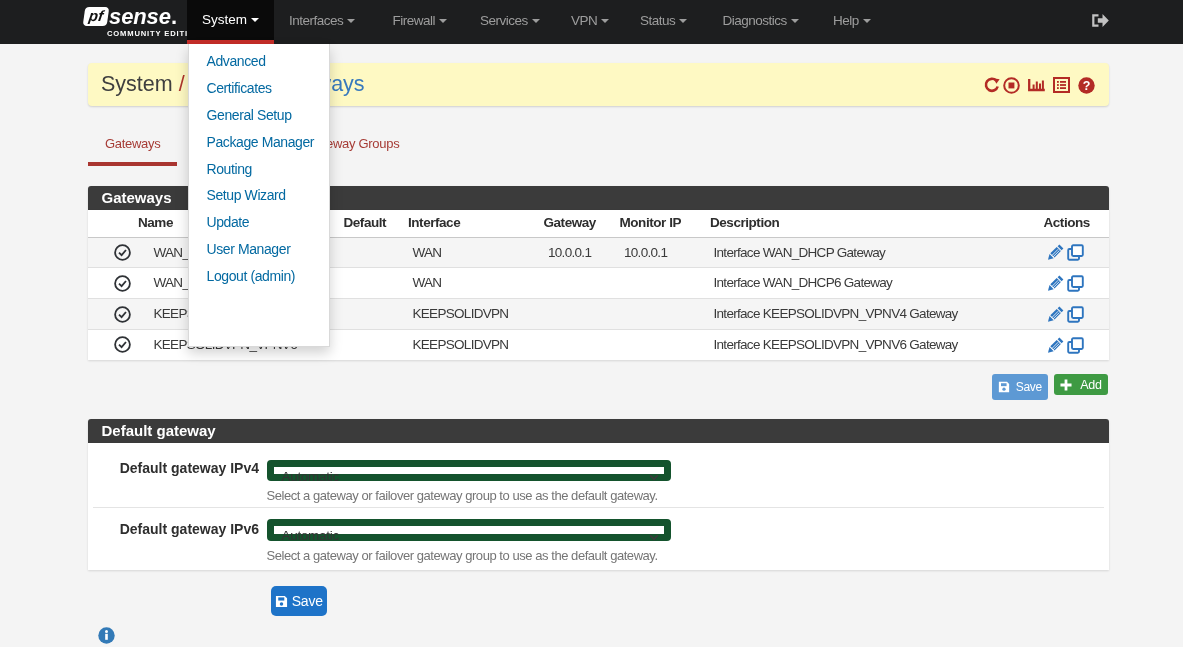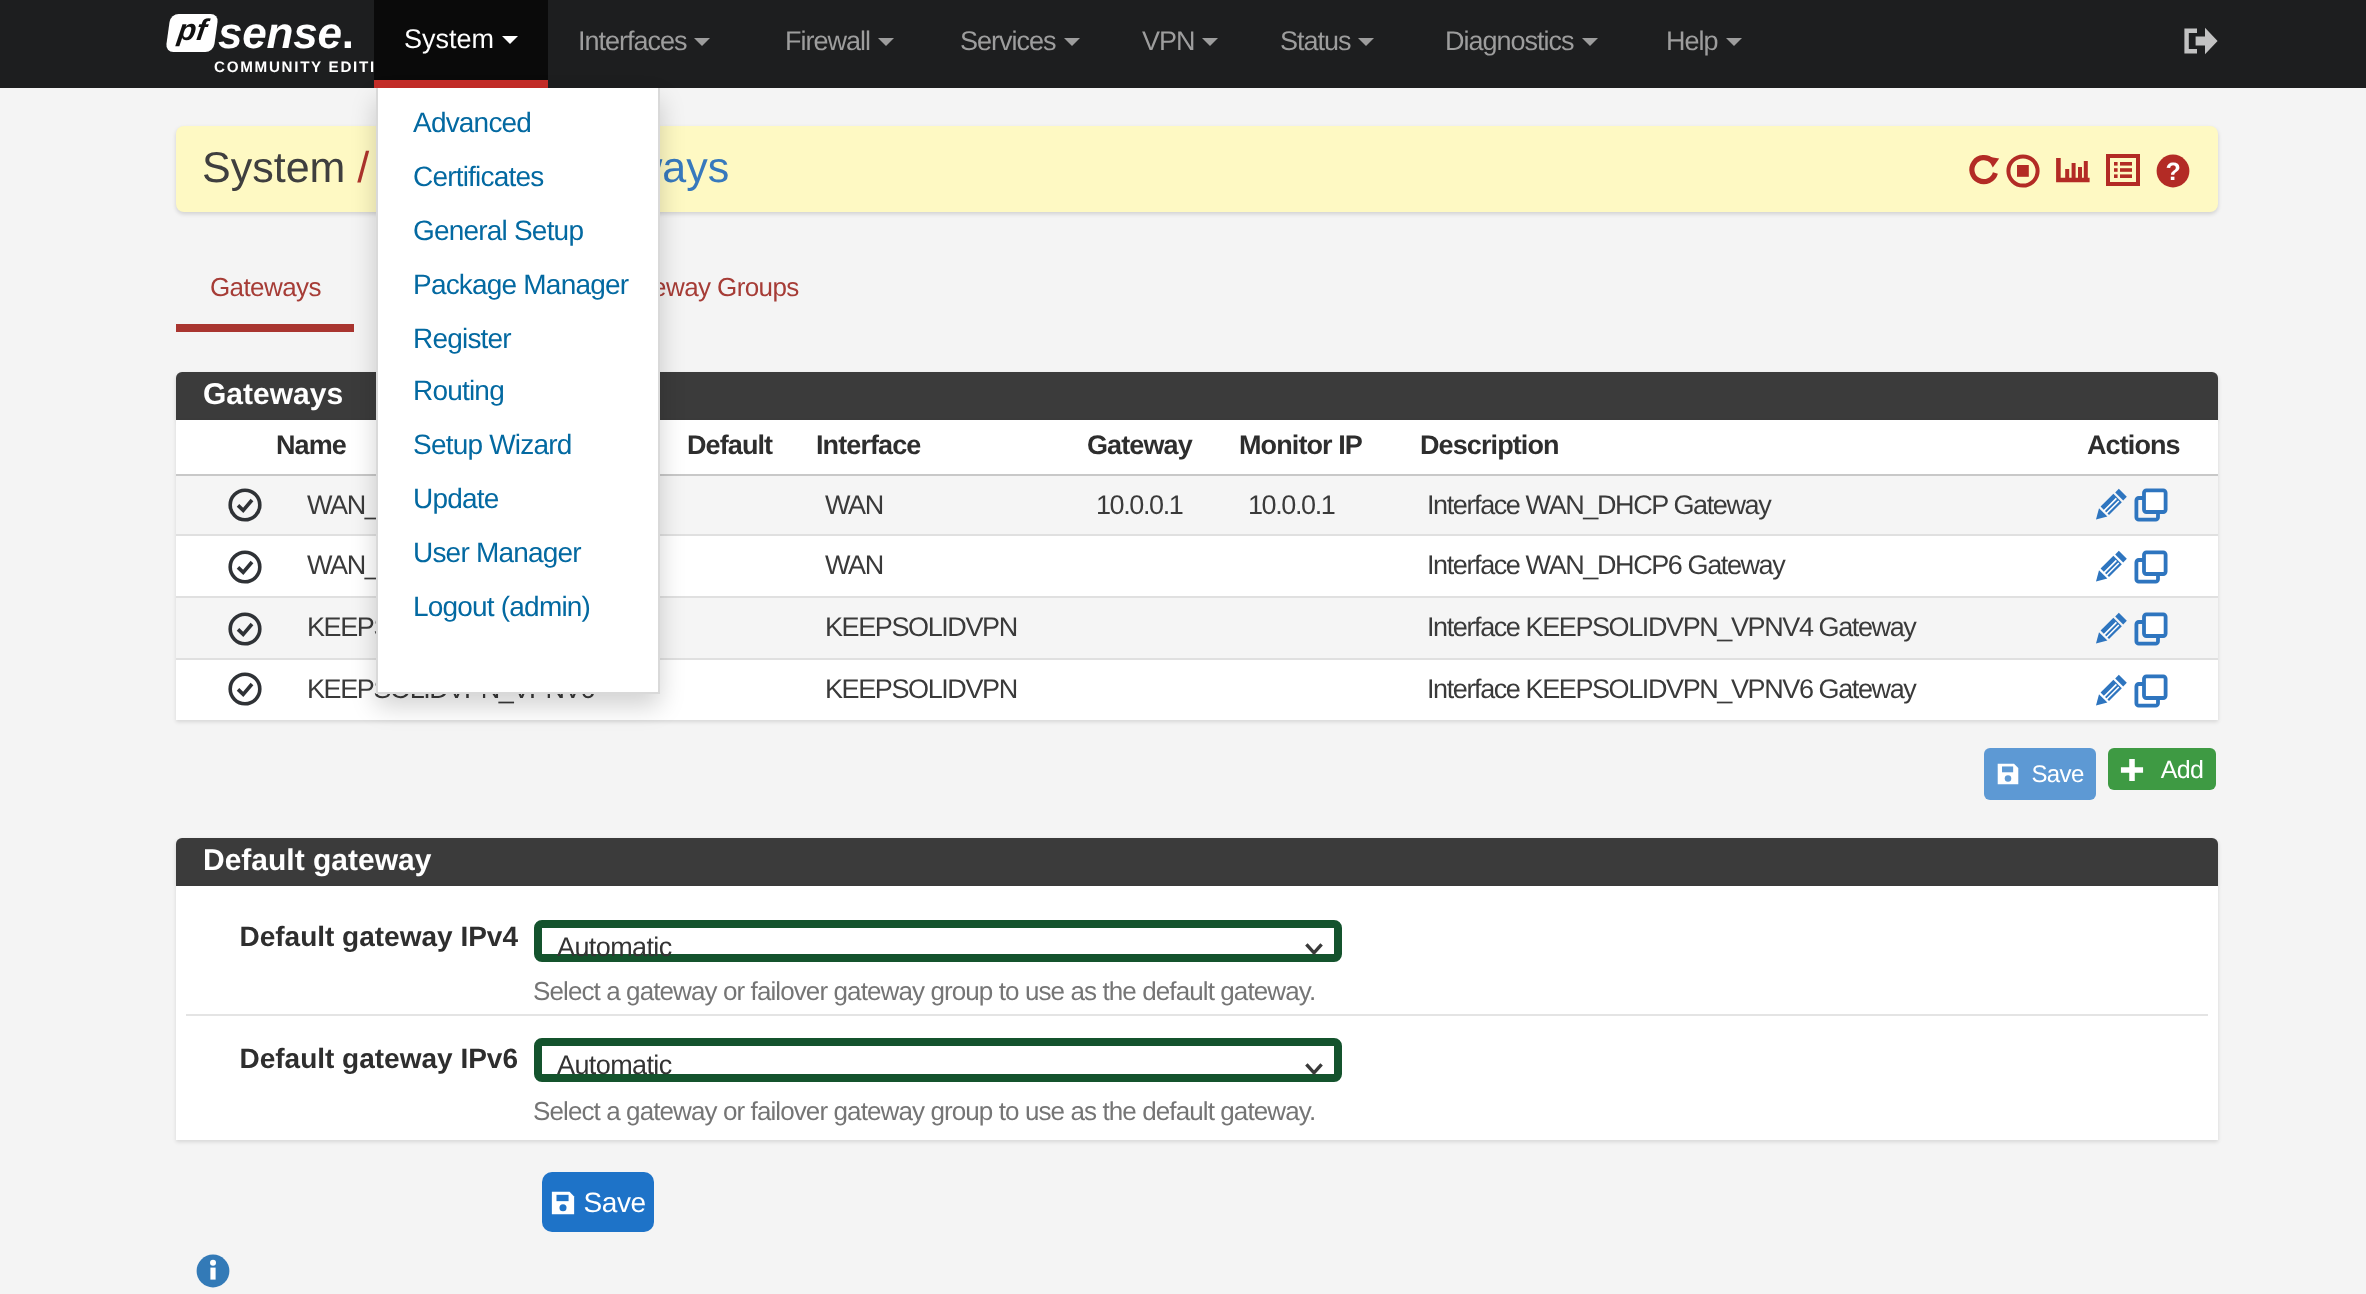--- a/index.html
+++ b/index.html
@@ -32,21 +32,21 @@
 #tablebody { position:absolute; left:87.5px; top:210.3px; width:1021px; height:150px; background:#fff; box-shadow:0 1px 2px rgba(0,0,0,0.12); }
 .trow { position:absolute; left:0; width:1021px; height:30.7px; border-top:1px solid #e0e0e0; }
 .stripe { background:#f5f5f5; }
 .tcell { position:absolute; top:0; height:30.7px; line-height:30.7px; font-size:13.5px; letter-spacing:-0.7px; color:#3a3a3a; white-space:nowrap; }
 .th { font-weight:bold; color:#2e2e2e; letter-spacing:-0.45px; }
 
 .btn { position:absolute; border-radius:3px; color:#fff; display:flex; align-items:center; justify-content:center; font-size:14px; }
 
 #dgbody { position:absolute; left:87.5px; top:443.4px; width:1021px; height:126.3px; background:#fff; box-shadow:0 1px 2px rgba(0,0,0,0.12); }
 .flabel { position:absolute; left:88px; width:171px; text-align:right; font-weight:bold; font-size:14px; letter-spacing:0; color:#2e2e2e; }
-.fselect { position:absolute; left:266.5px; width:404px; height:21.8px; background:#fff; border:4px solid #14532d; border-radius:4px; font-size:13.5px; color:#333; line-height:20px; padding-left:8px; letter-spacing:-0.3px; }
+.fselect { position:absolute; left:266.5px; width:404px; height:21.8px; background:#fff; border:7px solid #14532d; border-radius:4px; font-size:13.5px; color:#333; line-height:20px; padding-left:8px; letter-spacing:-0.3px; }
 .fhelp { position:absolute; left:266.5px; font-size:13px; letter-spacing:-0.45px; color:#757575; white-space:nowrap; }
 .chev { position:absolute; right:4.5px; top:7.5px; }
 </style>
 </head>
 <body>
 
 <div id="nav">
   <div id="pfbox">pf</div>
   <div id="pfsense">sense<span style="font-style:normal">.</span></div>
   <div id="pftag">COMMUNITY EDITION</div>
@@ -247,19 +247,18 @@
     <circle cx="8.5" cy="8.5" r="8.2" fill="#337ab7"></circle>
     <rect x="7.2" y="6.8" width="2.6" height="6" fill="#fff"></rect>
     <circle cx="8.5" cy="4.4" r="1.5" fill="#fff"></circle>
   </svg>
 
 <div id="dropdown">
   <div>Advanced</div>
   <div>Certificates</div>
   <div>General Setup</div>
   <div>Package Manager</div>
-  <div>Register</div>
   <div>Routing</div>
   <div>Setup Wizard</div>
   <div>Update</div>
   <div>User Manager</div>
   <div>Logout (admin)</div>
 </div>
 
 </body></html>

